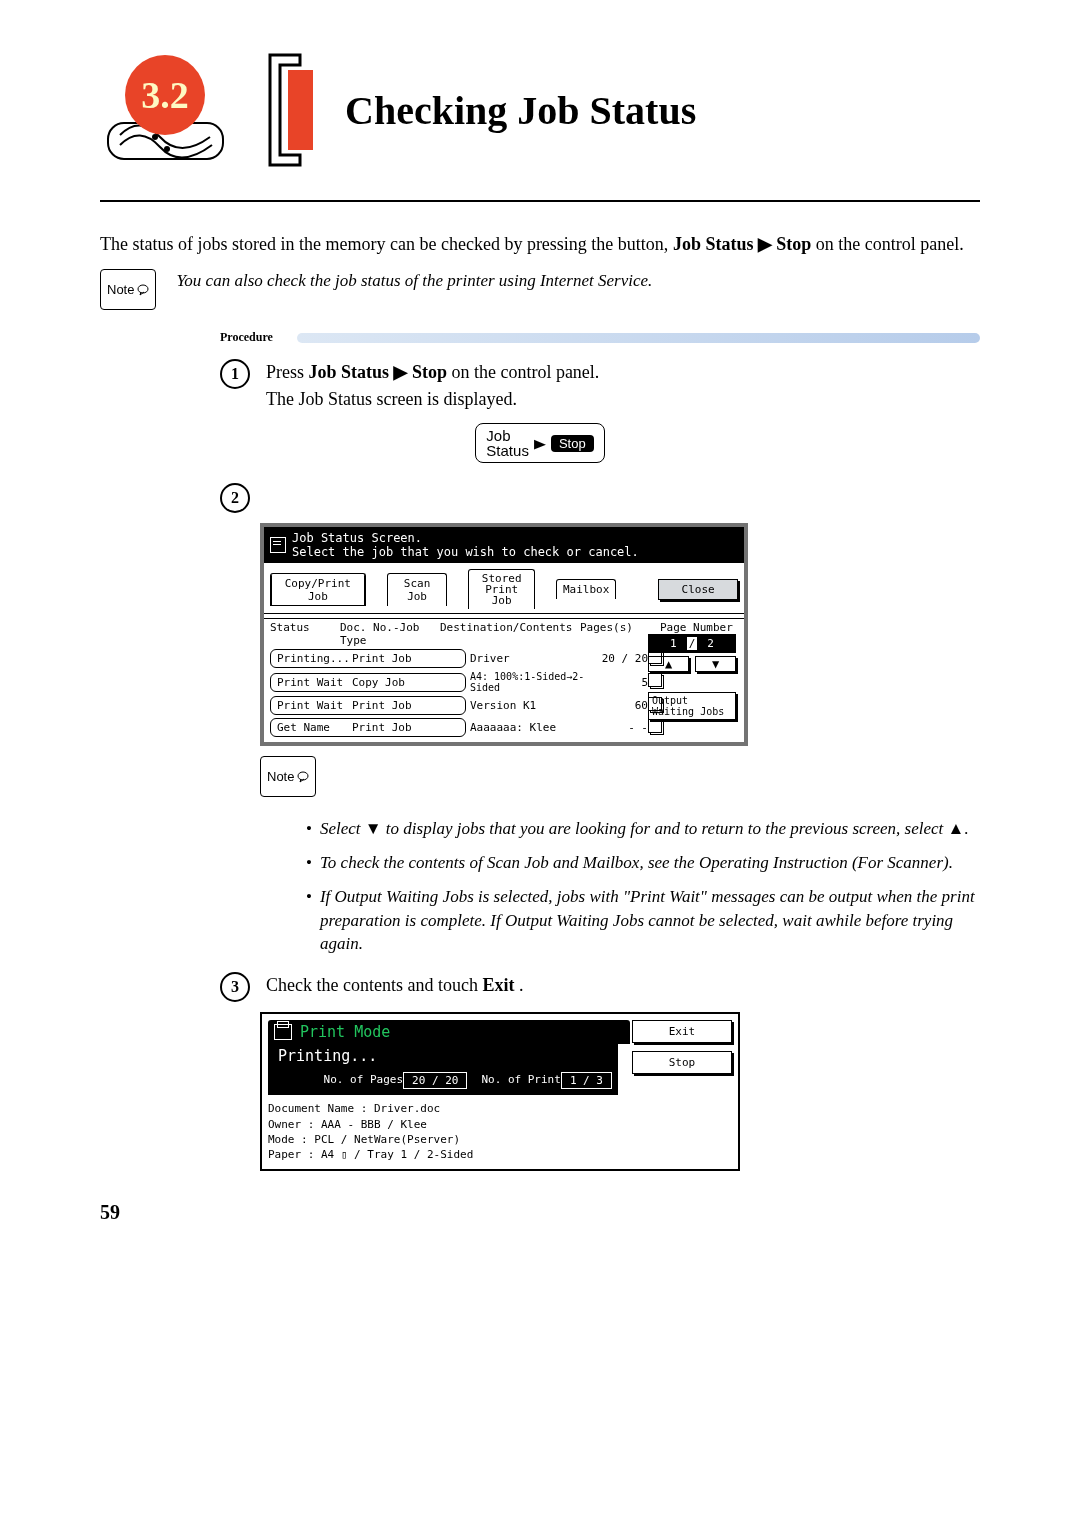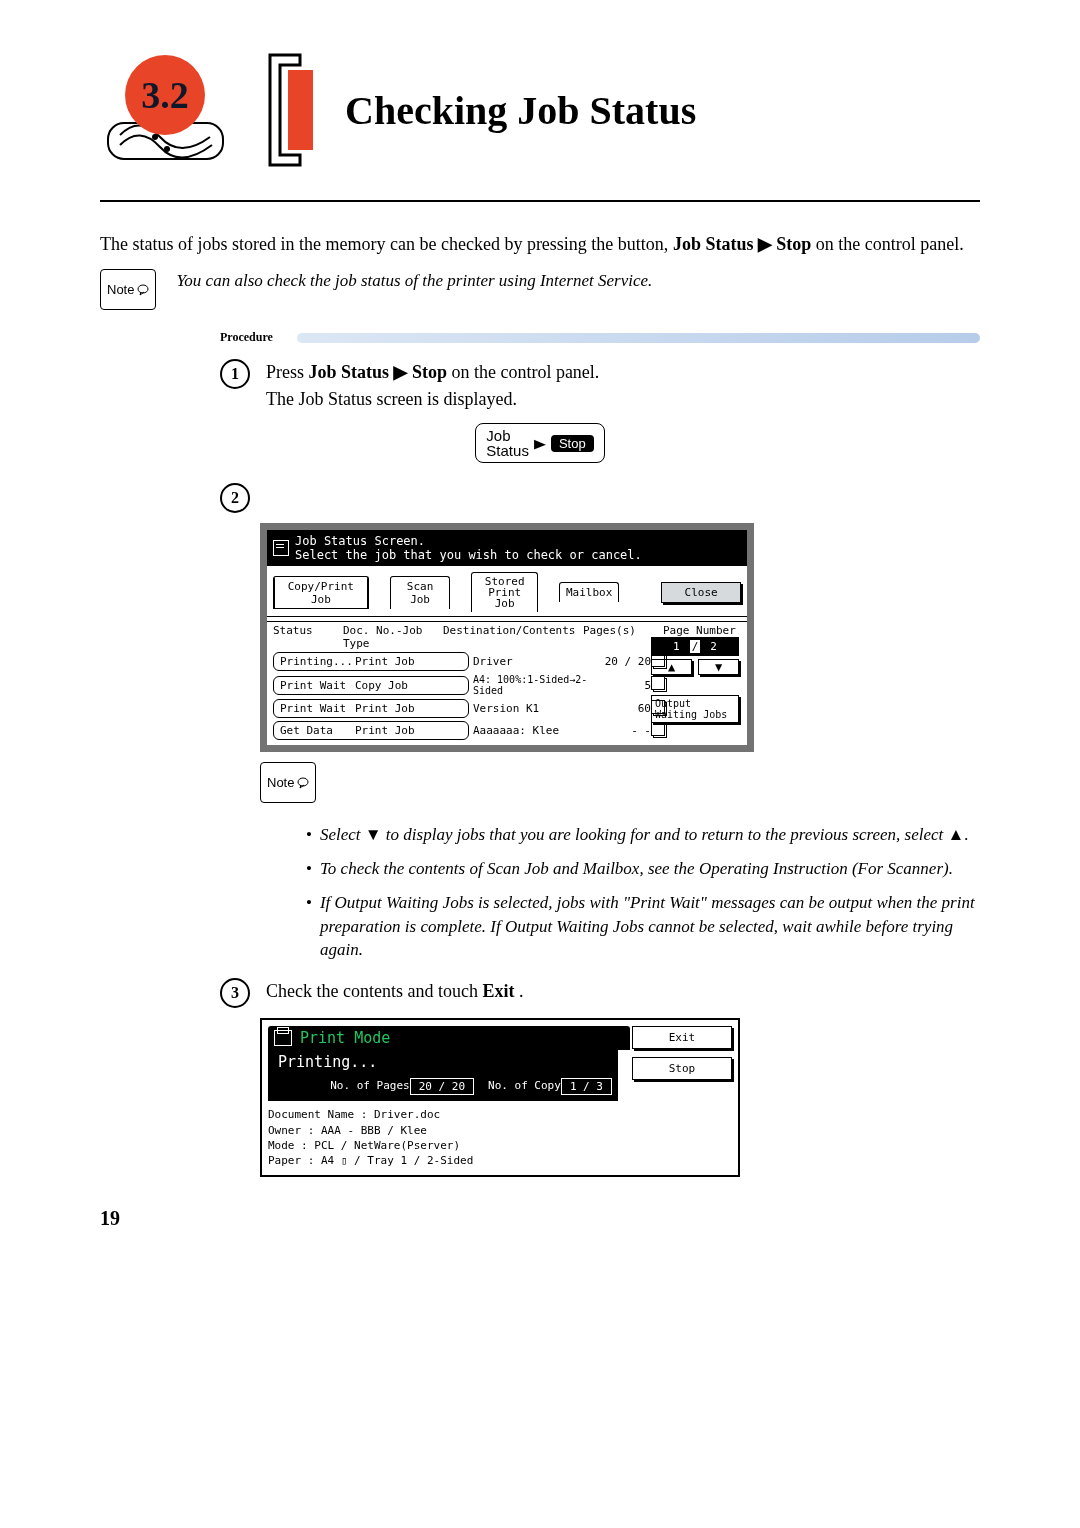--- a/index.html
+++ b/index.html
@@ -27,21 +27,21 @@
     top: 0;
     width: 80px;
     height: 80px;
     border-radius: 50%;
     background: #e84428;
     display: flex;
     align-items: center;
     justify-content: center;
     font-size: 38px;
     font-weight: bold;
-    color: #0f172a;
+    color: #fef9c3;
     font-family: "Times New Roman", serif;
     z-index: 2;
   }
   .badge32-squiggle {
     position: absolute;
     left: 0;
     top: 60px;
     width: 140px;
     height: 50px;
     z-index: 1;
@@ -151,21 +151,21 @@
     color: #fff;
     border-radius: 4px;
     padding: 1px 8px;
     font-size: 13px;
   }
 
   
   .screen-panel {
     width: 480px;
     margin: 10px 0 10px 160px;
-    border: 7px solid #737373;
+    border: 4px solid #737373;
     font-family: "Lucida Console", monospace;
     font-size: 12px;
   }
   .screen-header {
     background: #000;
     color: #fff;
     padding: 4px 6px;
     display: flex;
     align-items: center;
     gap: 6px;
@@ -434,21 +434,21 @@
         <div class="job-cell-main">
           <span>Print Wait</span>
           <span>Print Job</span>
         </div>
         <span class="job-dest">Version K1</span>
         <span class="job-pages">60</span>
         <span class="stack-icon"></span>
       </div>
       <div class="job-row">
         <div class="job-cell-main">
-          <span>Get Data</span>
+          <span>Get Name</span>
           <span>Print Job</span>
         </div>
         <span class="job-dest">Aaaaaaa: Klee</span>
         <span class="job-pages">- -</span>
         <span class="stack-icon"></span>
       </div>
     </div>
 
     <div class="right-col" style="top:20px;">
       <div class="page-indicator">
@@ -507,31 +507,31 @@
         <span class="printer-ic"></span>
         <span style="font-size:15px">Print Mode</span>
       </div>
       <div class="pm-status" style="font-size:15px">Printing...</div>
       <div class="pm-counts">
         <div class="pm-count-box">
           <span>No. of Pages</span>
           <span class="pm-count-val">20 / 20</span>
         </div>
         <div class="pm-count-box">
-          <span>No. of Copy</span>
+          <span>No. of Print</span>
           <span class="pm-count-val">1 / 3</span>
         </div>
       </div>
     </div>
     <div class="pm-right">
       <div class="btn3d">Exit</div>
       <div class="btn3d">Stop</div>
     </div>
   </div>
   <div class="pm-details">
     <div>Document Name : Driver.doc</div>
     <div>Owner         : AAA - BBB / Klee</div>
     <div>Mode          : PCL / NetWare(Pserver)</div>
     <div>Paper         : A4 ▯ / Tray 1 /  2-Sided</div>
   </div>
 </div>
 
-<div class="page-number">19</div>
+<div class="page-number">59</div>
 
 </body></html>

